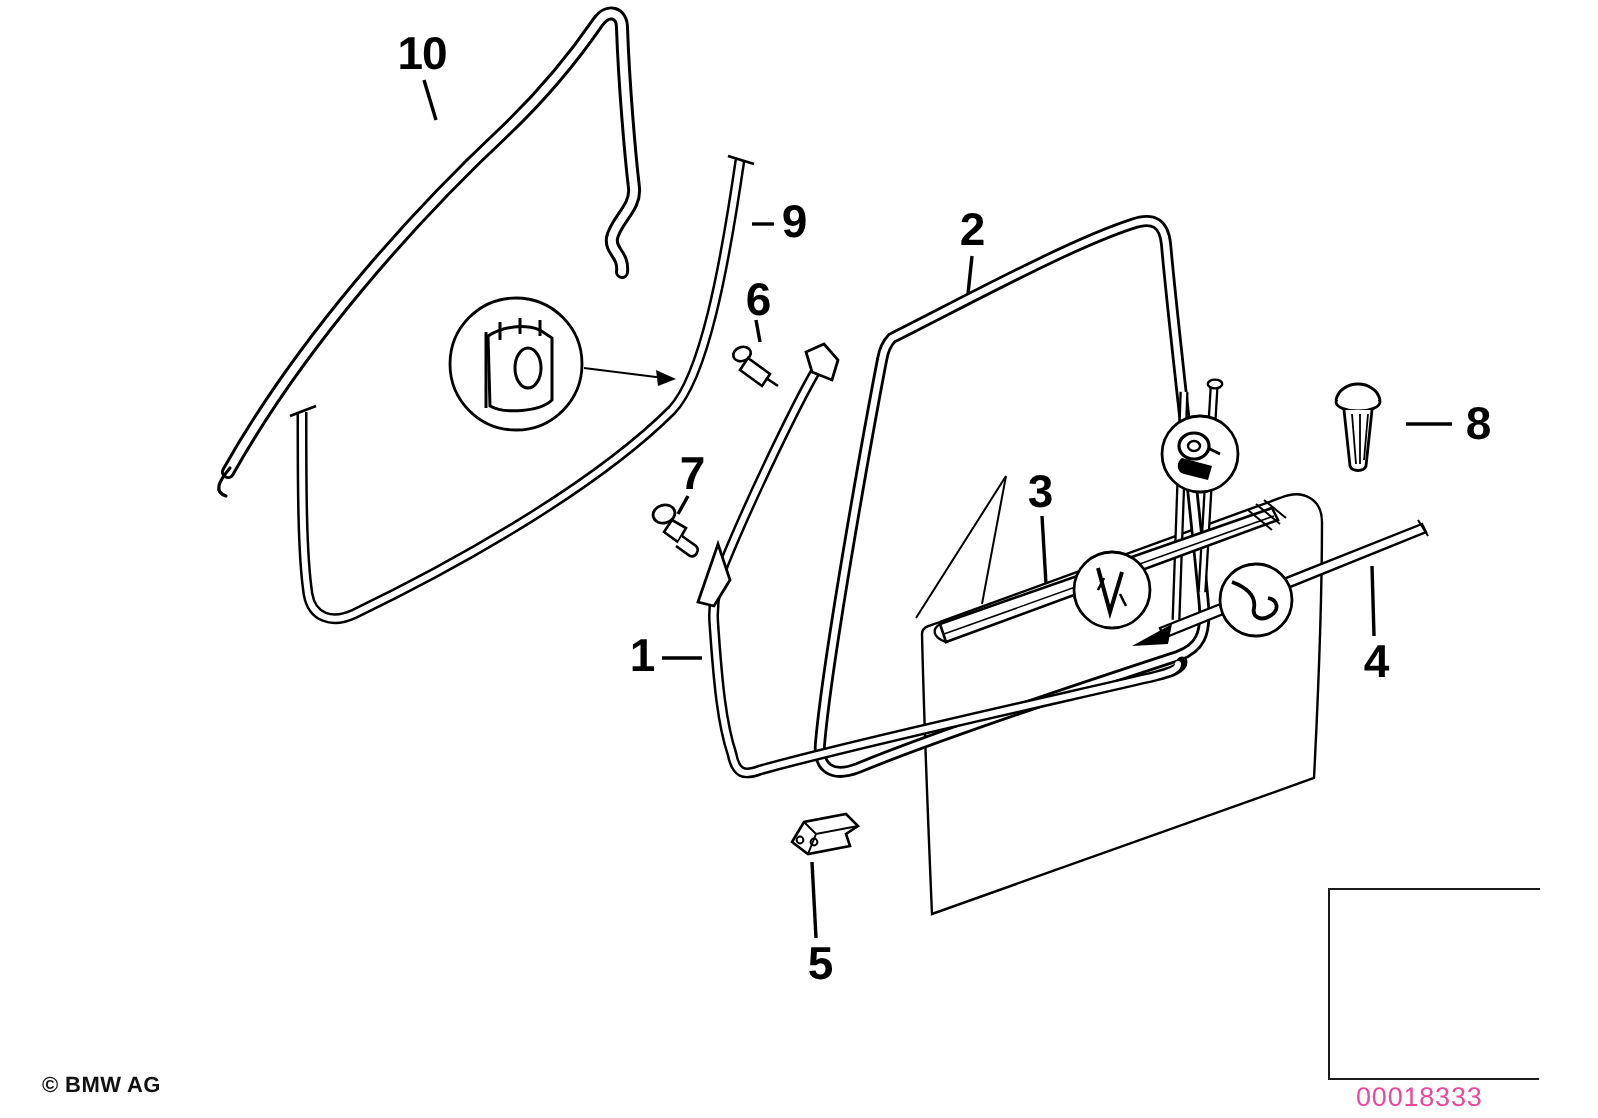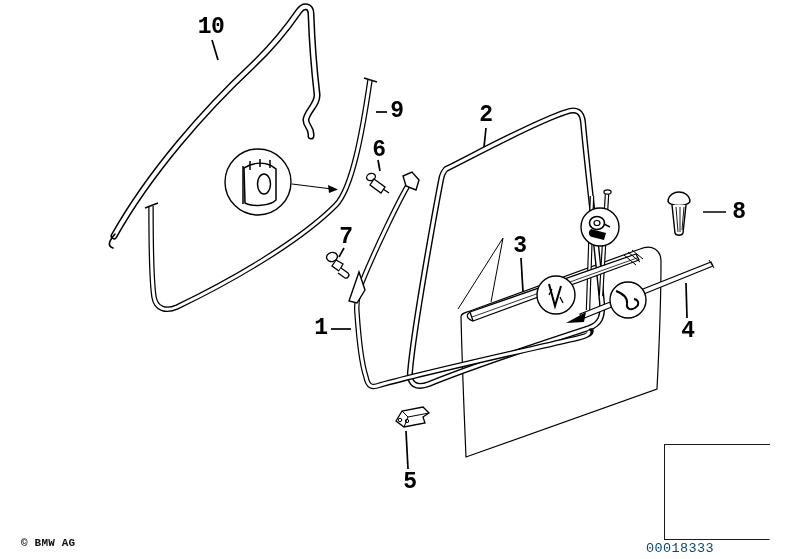--- a/index.html
+++ b/index.html
@@ -1,32 +1,32 @@
 <!DOCTYPE html>
 <html><head>
 <meta charset="utf-8">
 <style>
   html,body{margin:0;padding:0;background:#fff;}
   #stage{
     position:relative;width:770px;height:559px;background:#ffffff;overflow:hidden;
-    font-family:Liberation Mono, monospace;
+    font-family:Liberation Sans, sans-serif;
     border-radius:24px;
   }
   #lineart{position:absolute;left:0;top:0;}
   .callout{
     position:absolute;transform:translate(-50%,-50%);
     font-weight:bold;font-size:23px;color:#000;line-height:1;
     letter-spacing:-0.5px;cursor:pointer;user-select:none;
   }
   .copyright{
     position:absolute;left:21px;top:537px;font-weight:bold;font-size:11px;color:#111;
     letter-spacing:0.2px;
   }
   .part-number{
-    position:absolute;left:646px;top:541px;font-size:13.5px;color:#0c4a6e;
+    position:absolute;left:678px;top:541px;font-size:13.5px;color:#ec4899;
     letter-spacing:0.4px;
   }
   .refbox{
     position:absolute;left:664px;top:444px;width:130px;height:96px;
     border:1.3px solid #1a1a1a;background:#fff;box-sizing:border-box;cursor:pointer;
   }
 </style>
 </head>
 <body>
 

